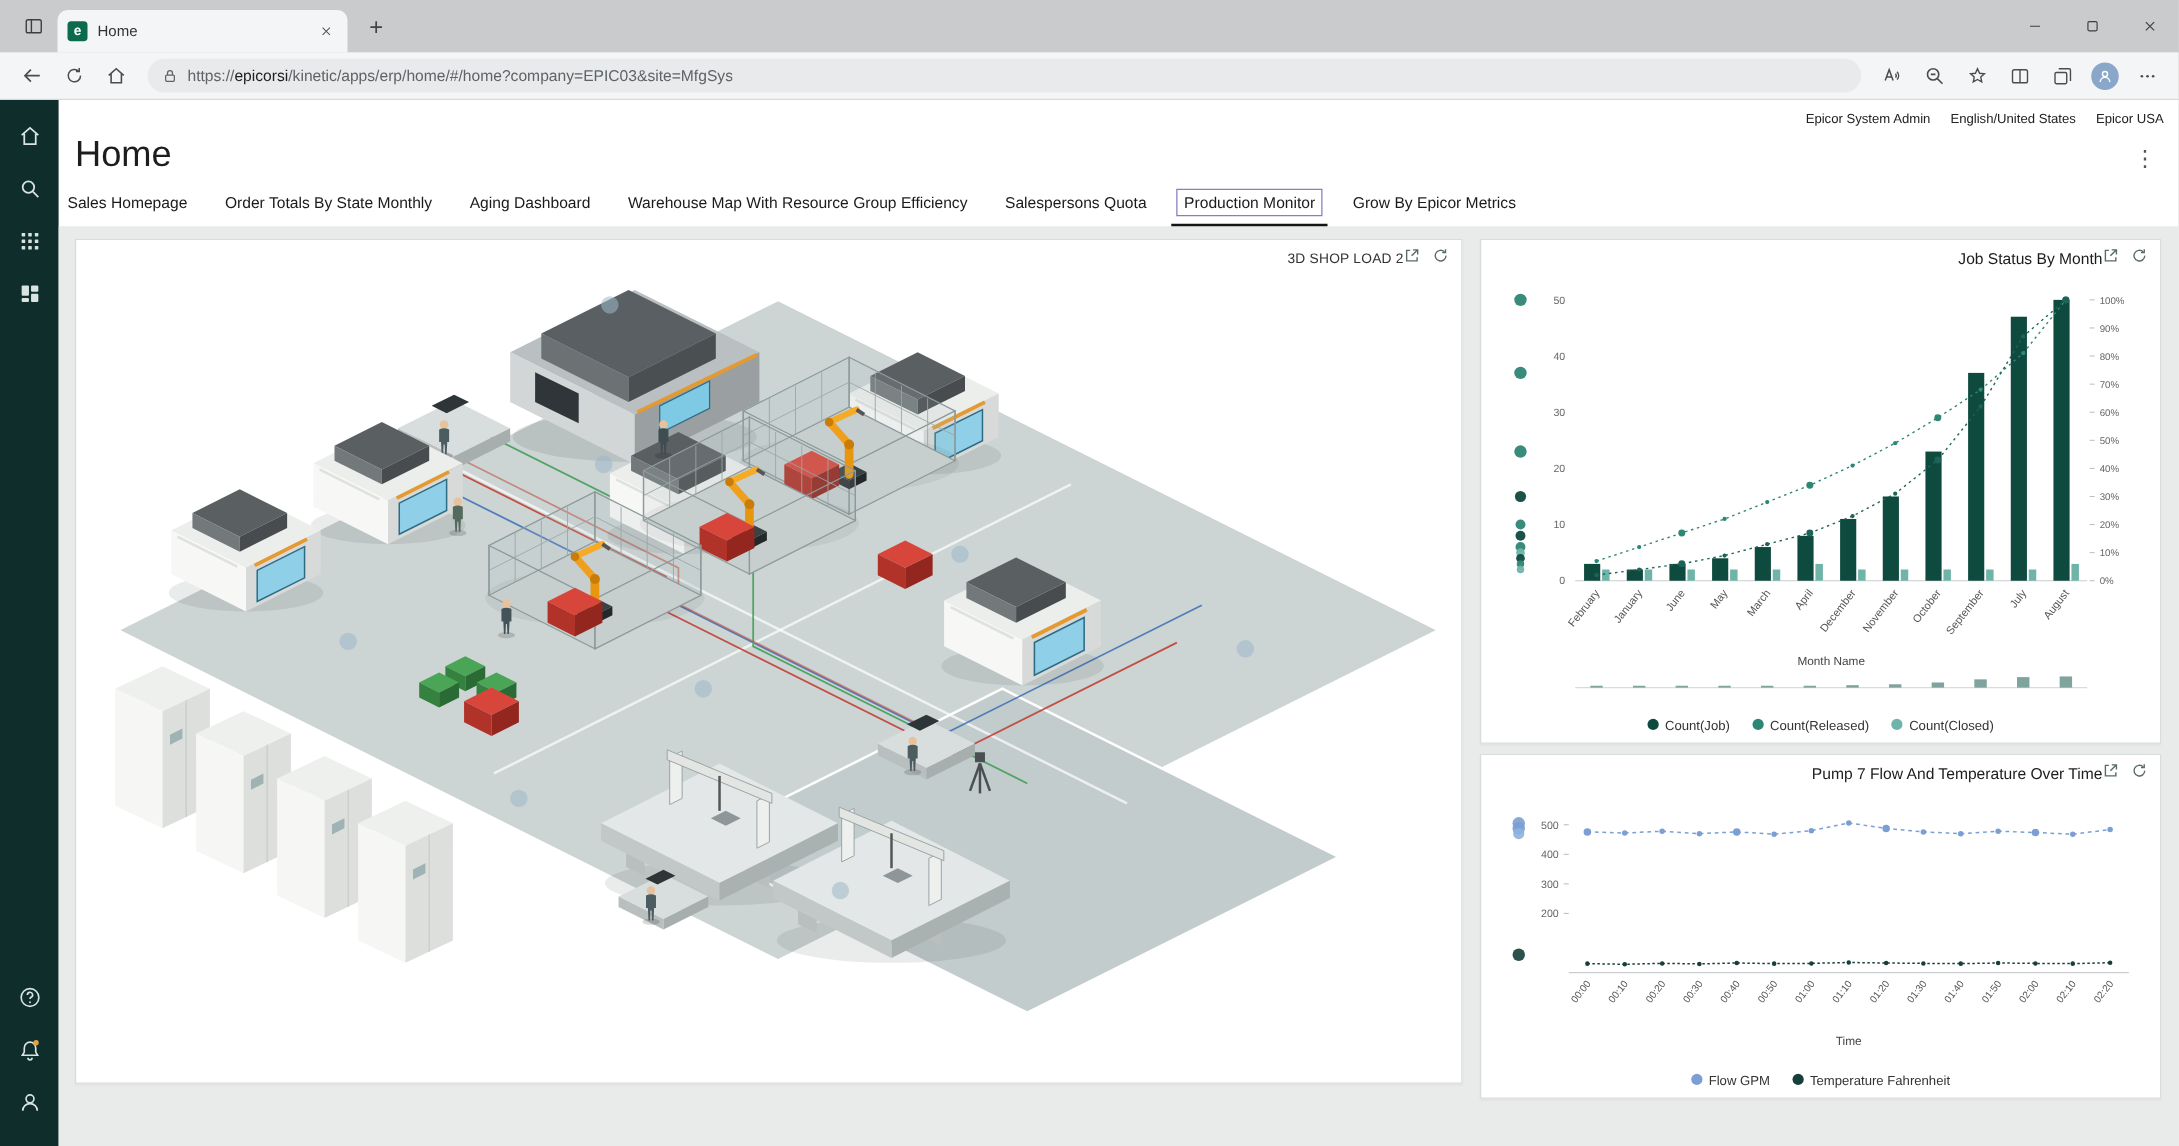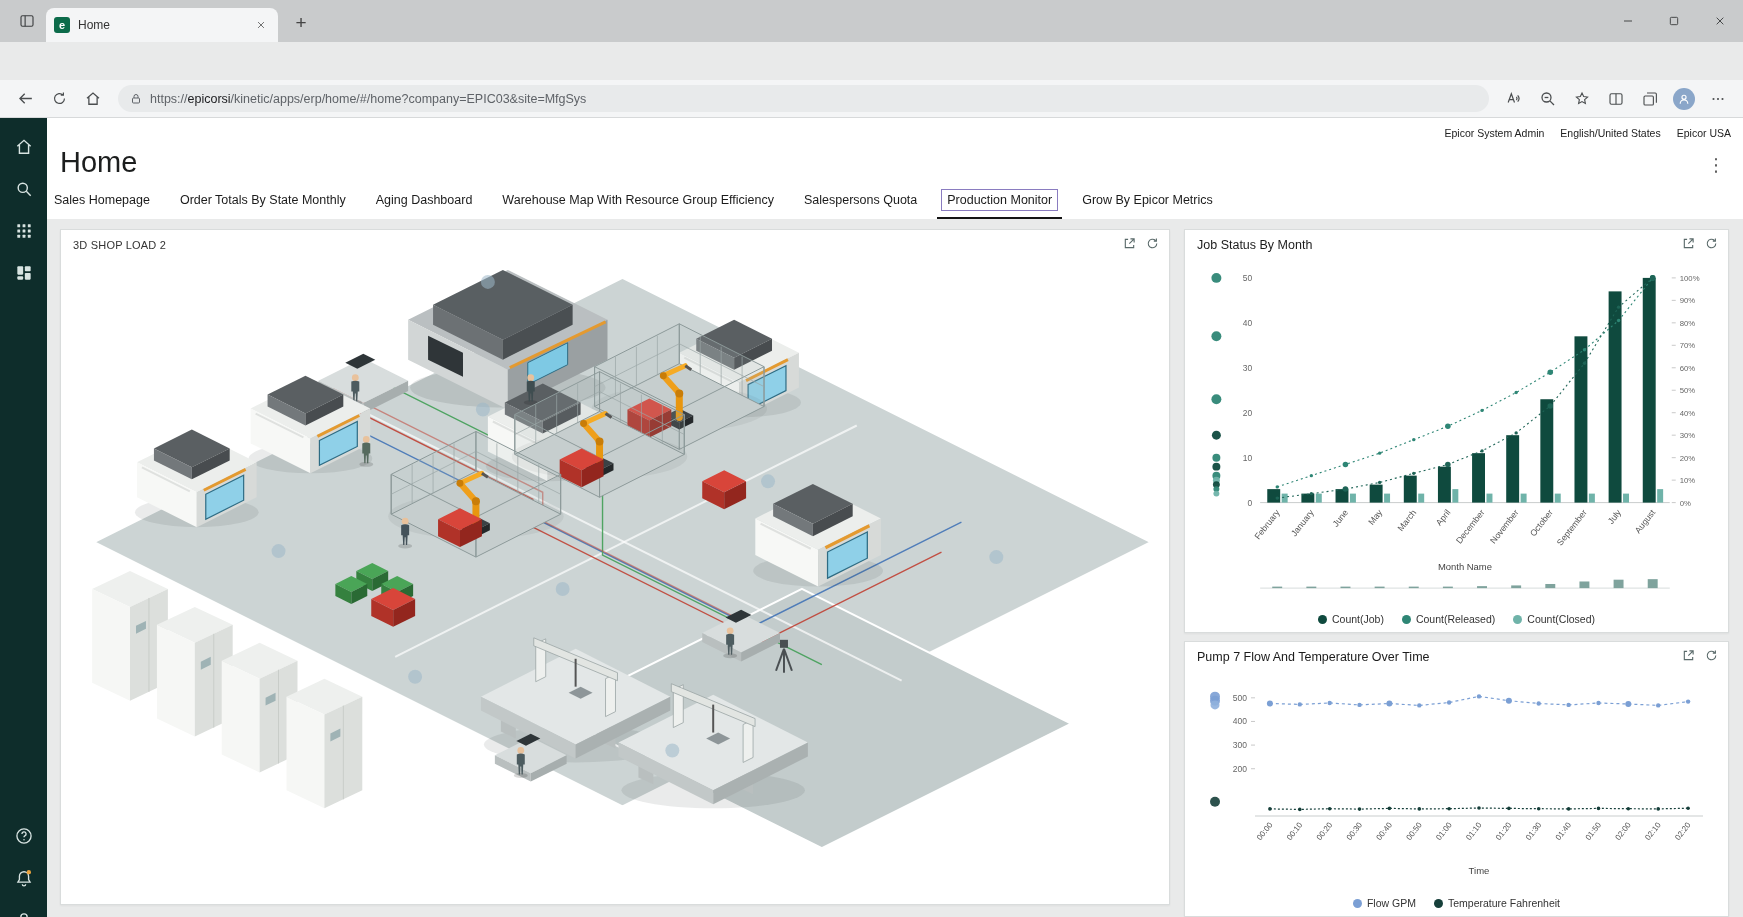--- a/index.html
+++ b/index.html
@@ -11,21 +11,21 @@
   .tb-left { display:flex; align-items:flex-end; padding-left:8px; }
   .tab-actions { width:30px; height:30px; margin:0 4px 6px 4px; display:flex; align-items:center; justify-content:center; border-radius:4px; }
   .btab { height:34px; width:232px; background:#f4f5f6; border-radius:8px 8px 0 0; display:flex; align-items:center; padding:0 8px; }
   .favicon { width:16px; height:16px; border-radius:3px; background:#0c6b4a; color:#fff; font-size:11px; font-weight:bold; display:flex; align-items:center; justify-content:center; }
   .btab-title { flex:1; font-size:12px; color:#333; margin-left:8px; white-space:nowrap; overflow:hidden; }
   .icon-sm { width:18px; height:18px; display:flex; align-items:center; justify-content:center; }
   .newtab { margin:0 0 8px 10px; font-size:19px; color:#444; align-self:flex-end; width:26px; text-align:center; }
   .win-controls { display:flex; }
   .wc { width:46px; height:42px; display:flex; align-items:center; justify-content:center; }
 
-  .addressbar { height:38px; background:#f4f5f6; display:flex; align-items:center; padding:0 10px; gap:4px; border-bottom:1px solid #d7d9da;margin-top:38px; }
+  .addressbar { height:38px; background:#f4f5f6; display:flex; align-items:center; padding:0 10px; gap:4px; border-bottom:1px solid #d7d9da; }
   .nav-btn { width:30px; height:30px; display:flex; align-items:center; justify-content:center; border-radius:4px; flex:none; }
   .url-pill { flex:1; height:27px; background:#e8eaeb; border-radius:14px; display:flex; align-items:center; padding:0 12px; gap:8px; margin:0 6px; min-width:0; }
   .url-text { font-size:12.5px; color:#5f6368; white-space:nowrap; overflow:hidden; }
   .url-text .host { color:#202124; }
   .avatar { width:22px; height:22px; border-radius:50%; background:#8aa6c9; display:flex; align-items:center; justify-content:center; }
 
   
   .app { display:flex; height:837px; }
   .sidebar { width:47px; background:#0e2d2b; display:flex; flex-direction:column; align-items:center; padding:12px 0 10px 0; flex:none; }
   .side-btn { width:34px; height:34px; display:flex; align-items:center; justify-content:center; margin-bottom:8px; border-radius:4px; }
@@ -42,30 +42,30 @@
   .tab-item.active { font-weight:normal; }
   .tab-item.active::before { content:''; position:absolute; left:-6px; right:-6px; top:2px; bottom:8px; border:1px solid #8a7cc0; }
   .tab-item.active::after { content:''; position:absolute; left:-10px; right:-10px; bottom:0; height:2px; background:#141414; }
 
   .dashboard { flex:1; background:#e9eaea; display:flex; gap:14px; padding:10px 14px 0 13px; overflow:hidden; }
   .card { background:#fff; border:1px solid #d9dcdc; display:flex; flex-direction:column; box-shadow:0 1px 2px rgba(0,0,0,0.05); }
   .card-shop { flex:1; height:676px; min-width:0; }
   .right-col { width:545px; flex:none; display:flex; flex-direction:column; gap:8px; }
   .card-job { height:404px; }
   .card-pump { height:276px; }
-  .card-head { height:30px; display:flex; align-items:center; justify-content:space-between; padding:0 10px 0 12px; flex:none; }
+  .card-head { height:30px; display:flex; align-items:center; justify-content:flex-end; padding:0 10px 0 12px; flex:none; }
   .card-title { font-size:12.5px; color:#1c1c1c; }
   .shop-title { font-size:11px; color:#333; letter-spacing:0.2px; }
   .card-icons { display:flex; gap:10px; align-items:center; }
   .card-body { flex:1; position:relative; overflow:hidden; display:flex; flex-direction:column; }
   .card-body svg { display:block; }
   #shopScene { width:100%; height:100%; }
 
   .legend { display:flex; justify-content:center; align-items:center; gap:18px; height:26px; font-size:10.5px; color:#333; flex:none; }
-  .legend-item { display:flex; align-items:center; gap:5px; }
+  .legend-item { display:flex; align-items:flex-start; gap:5px; }
   .legend-item .dot { width:9px; height:9px; border-radius:50%; display:inline-block; }
 </style>
 </head>
 <body>
 
 <div class="window">
 
   <div class="titlebar">
     <div class="tb-left">
       <div class="tab-actions">

